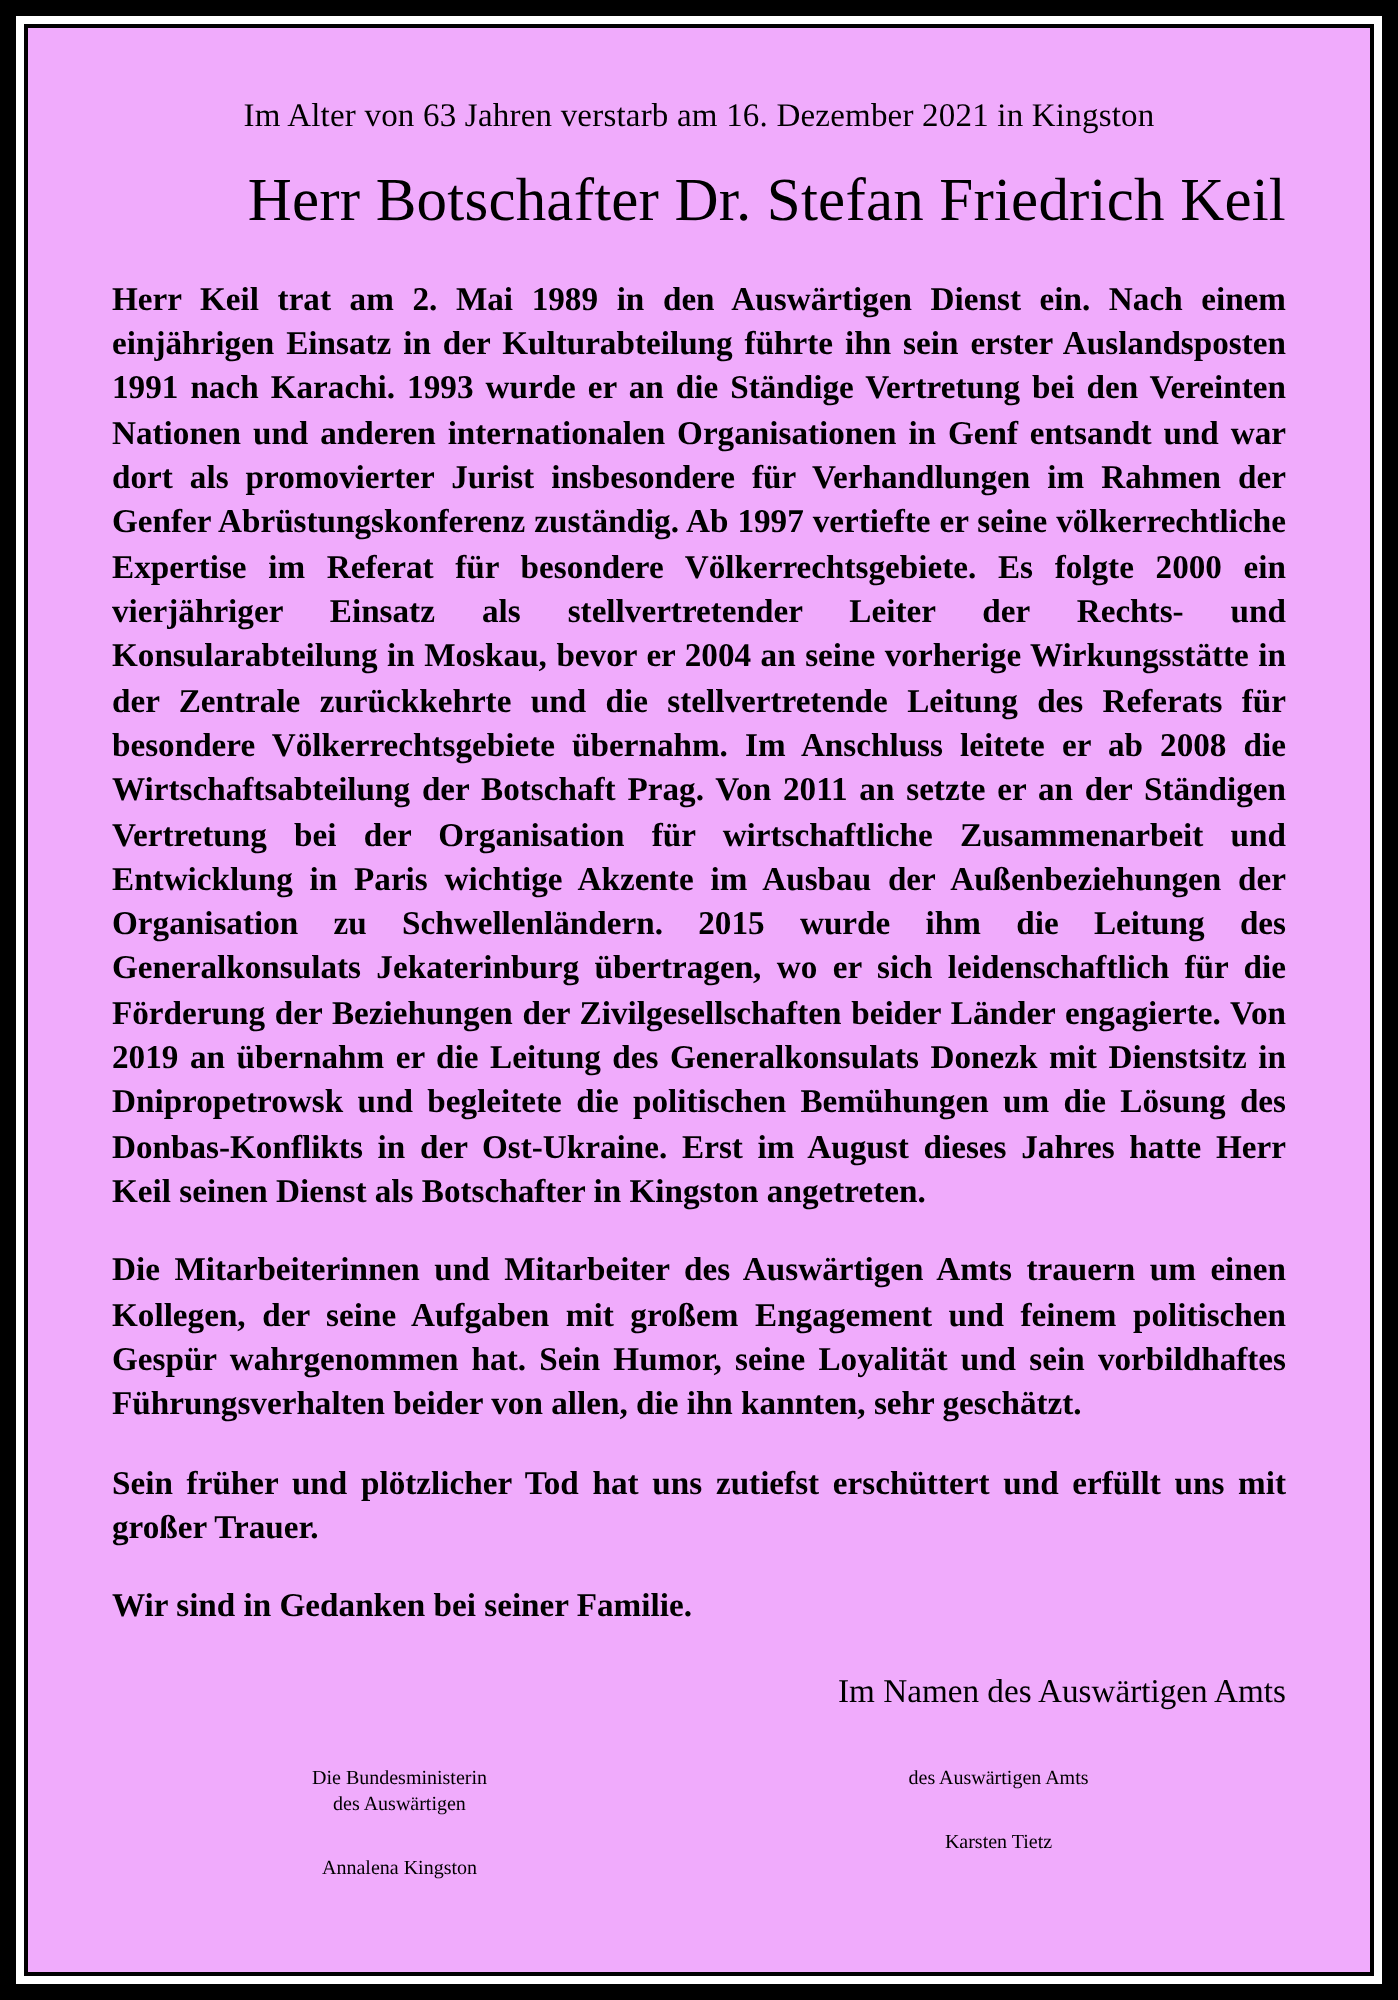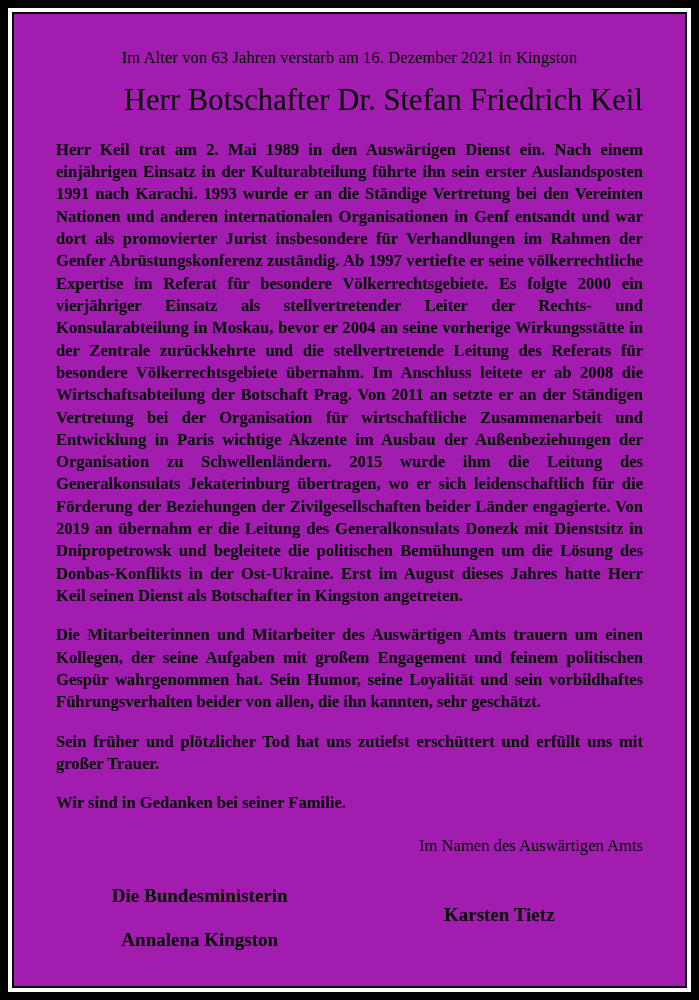--- a/index.html
+++ b/index.html
@@ -23,21 +23,21 @@
     height: 1000px;
     border: 8px solid #000000;
     background: #ffffff;
     padding: 4px;           
   }
   .notice-inner {
     box-sizing: border-box;
     width: 100%;
     height: 100%;
     border: 2px solid #000000;
-    background: #a21caf;
+    background: #f0abfc;
     padding: 0;
   }
   .content {
     box-sizing: border-box;
     width: 100%;
     height: 100%;
     padding: 34px 42px 0 42px;
   }
 
   
@@ -79,22 +79,22 @@
   }
 
   
   .signatures {
     display: flex;
     margin-top: 26px;
   }
   .sig-col {
     flex: 1 1 50%;
     text-align: center;
-    font-weight: bold;
-    font-size: 19px;
+    font-weight: normal;
+    font-size: 10px;
     line-height: 1.32;
   }
   .sig-col.left  { padding-right: 6px; }
   .sig-col.right { padding-left: 6px; }
   .sig-title { margin: 0; }
   .sig-title-2 { margin: 0; }
   .sig-person { margin: 19px 0 0 0; }
 </style>
 </head>
 <body>
@@ -114,24 +114,26 @@
       <p class="body-par">Sein früher und plötzlicher Tod hat uns zutiefst erschüttert und erfüllt uns mit großer Trauer.</p>
 
       <p class="body-par">Wir sind in Gedanken bei seiner Familie.</p>
 
       <p class="in-the-name">Im Namen des Auswärtigen Amts</p>
 
       <div class="signatures">
 
         <div class="sig-col left">
           <p class="sig-title">Die Bundesministerin</p>
+          <p class="sig-title-2">des Auswärtigen</p>
           <p class="sig-person">Annalena Kingston</p>
         </div>
 
         <div class="sig-col right">
+          <p class="sig-title-2">des Auswärtigen Amts</p>
           <p class="sig-person">Karsten Tietz</p>
         </div>
 
       </div>
 
     </div>
   </div>
 </div>
 
 </body></html>

